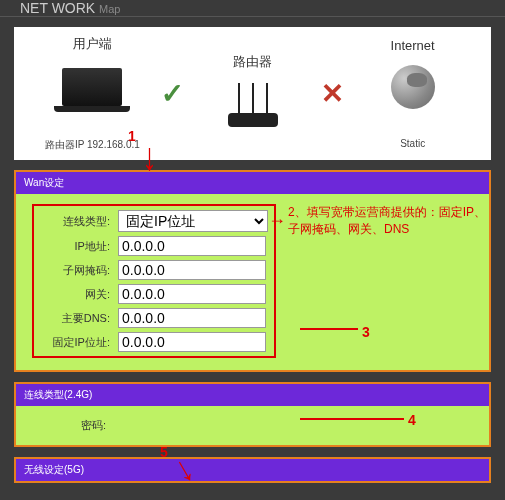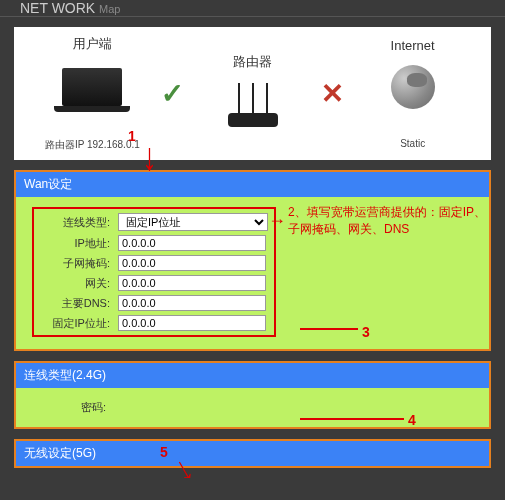--- a/index.html
+++ b/index.html
@@ -41,34 +41,34 @@
   .cross { color:#c0392b; font-size:28px; font-weight:bold; }
   .router { width:50px; height:14px; background:#222; border-radius:4px; position:relative; margin-top:30px;}
   .router::before, .router::after { content:""; position:absolute; bottom:14px; width:2px; height:30px; background:#222; }
   .router::before { left:10px; }
   .router::after { right:10px; }
   .router-ant { position:absolute; bottom:14px; left:24px; width:2px; height:30px; background:#222;}
   .globe { width:44px; height:44px; border-radius:50%; background: radial-gradient(circle at 30% 30%, #ccc, #888 60%, #666); position:relative; overflow:hidden; }
   .globe::after { content:""; position:absolute; width:20px; height:14px; background:#777; top:8px; left:16px; border-radius:40%; }
   .section { margin: 10px 14px; border: 2px solid #e5801f; }
   .sec-head {
-    background: #3b82f6;
+    background: #6d28d9;
     color: #fff;
-    font-size: 12px;
+    font-size: 10px;
     padding: 4px 8px;
   }
   .sec-body {
     background: #bef264;
     padding: 10px 16px;
   }
   table.form { border-collapse: collapse; }
   table.form td { padding: 2px 4px; font-size:11px; }
   table.form td.lbl { text-align:right; width:70px; color:#333; }
   table.form td.val input, table.form td.val select {
-    font-size:11px; padding:1px 3px;
+    font-size:14px; padding:1px 3px;
     border:1px solid #999; background:#fff; width:140px;
     font-family: inherit;
   }
   table.form td.val select { width: 150px; }
   .box-highlight { border: 2px solid #d00; padding: 2px; display:inline-block; }
   .hint { font-size:10px; color:#666; margin-left:4px; }
   .annot { position:absolute; color:#d00; font-size:14px; font-weight:bold; pointer-events:none; z-index:5;}
   .arrow-dn { position:absolute; color:#d00; font-size:30px; pointer-events:none; z-index:5; transform: scaleY(1.3);}
 </style>
 </head>

